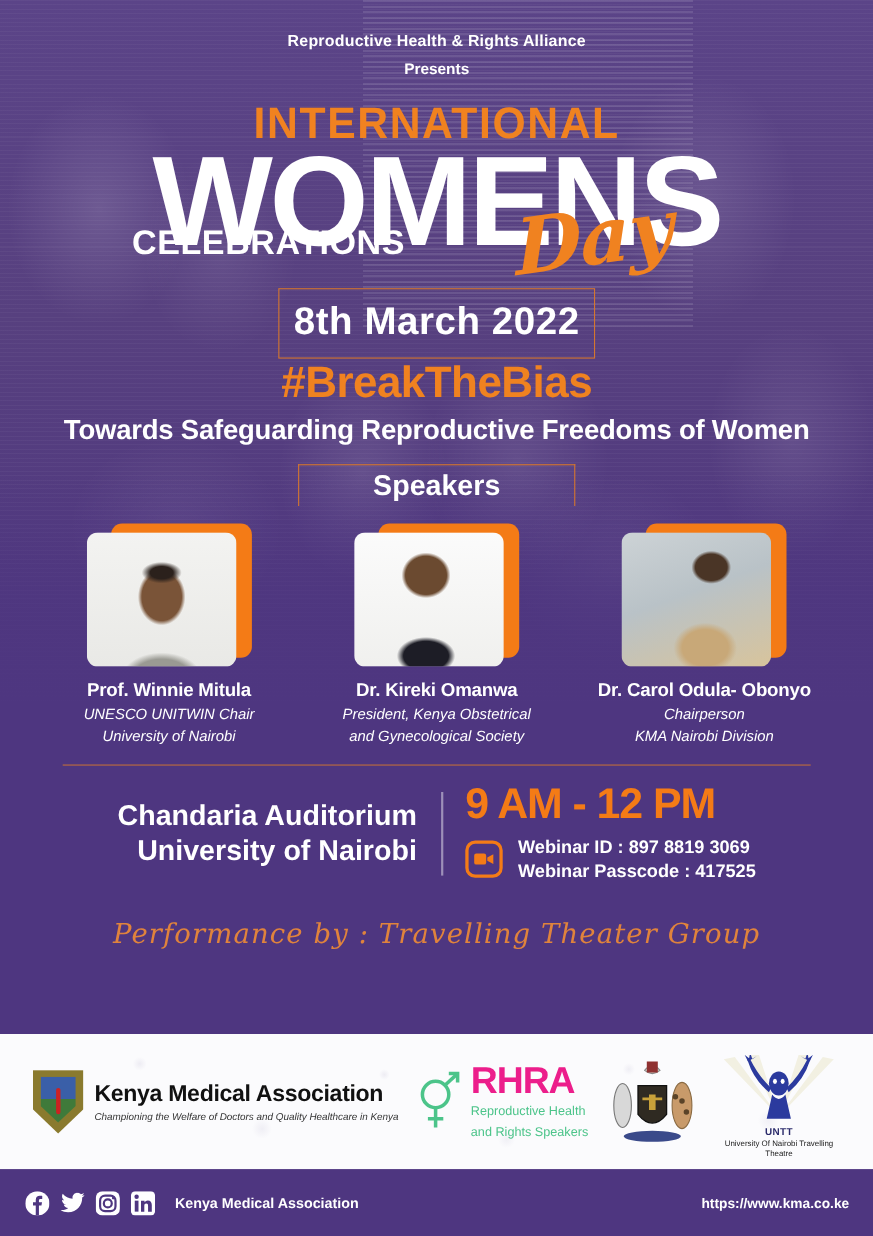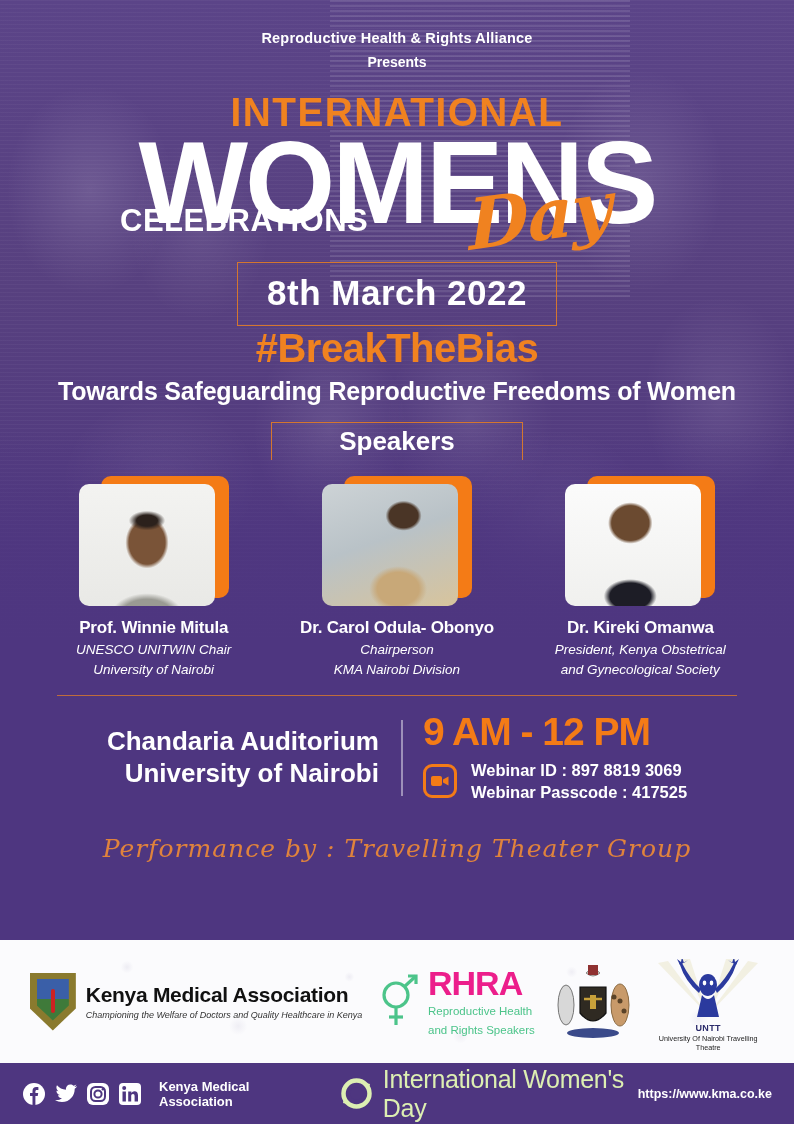--- a/index.html
+++ b/index.html
@@ -73,21 +73,21 @@
     font-style:italic; font-weight:bold;
     transform:rotate(-8deg) skewX(-6deg);
     letter-spacing:-1px;
   }
   .title-celebrations {
     position:absolute; left:120px; top:74px;
     color:#fff; font-weight:bold; font-size:31px; letter-spacing:.5px;
   }
 
   .date-box {
-    width:320px; margin:18px auto 0; border:1.5px solid #D4762F;
+    width:288px; margin:18px auto 0; border:1.5px solid #D4762F;
     text-align:center; padding:10px 0 12px;
   }
   .date-box-text { color:#fff; font-size:35px; font-weight:bold; letter-spacing:.5px; }
 
   .hashtag {
     text-align:center; color:#F08220; font-weight:bold;
     font-size:40px; letter-spacing:-.5px;
   }
   .theme {
     text-align:center; color:#fff; font-weight:bold;
@@ -272,35 +272,35 @@
           <div class="photo p1"></div>
         </div>
         <div class="sp-name">Prof. Winnie Mitula</div>
         <div class="sp-title">UNESCO UNITWIN Chair</div>
         <div class="sp-title">University of Nairobi</div>
       </div>
 
       <div class="speaker">
         <div class="photo-wrap">
           <div class="photo-accent"></div>
+          <div class="photo p2"></div>
+        </div>
+        <div class="sp-name">Dr. Kireki Omanwa</div>
+        <div class="sp-title">President, Kenya Obstetrical</div>
+        <div class="sp-title">and Gynecological Society</div>
+      </div>
+
+      <div class="speaker">
+        <div class="photo-wrap">
+          <div class="photo-accent"></div>
           <div class="photo p3"></div>
         </div>
         <div class="sp-name">Dr. Carol Odula- Obonyo</div>
         <div class="sp-title">Chairperson</div>
         <div class="sp-title">KMA Nairobi Division</div>
-      </div>
-
-      <div class="speaker">
-        <div class="photo-wrap">
-          <div class="photo-accent"></div>
-          <div class="photo p2"></div>
-        </div>
-        <div class="sp-name">Dr. Kireki Omanwa</div>
-        <div class="sp-title">President, Kenya Obstetrical</div>
-        <div class="sp-title">and Gynecological Society</div>
       </div>
 
     </div>
 
     <div class="divider"></div>
 
     <div class="venue-row">
       <div class="venue-left">
         <div class="venue-line">Chandaria Auditorium</div>
         <div class="venue-line">University of Nairobi</div>
@@ -420,28 +420,17 @@
         <svg width="22" height="22" viewBox="0 0 22 22">
             <rect x="0" y="0" width="22" height="22" rx="4" fill="#fff"></rect>
             <rect x="3.5" y="8.5" width="3.4" height="10" fill="#4E3680"></rect>
             <circle cx="5.2" cy="5" r="2" fill="#4E3680"></circle>
             <path d="M9.2 8.5h3.2v1.4a3.5 3.5 0 0 1 3.1-1.6c2.3 0 3.5 1.5 3.5 4.2v6h-3.4v-5.3c0-1.3-.5-2.1-1.6-2.1-1.2 0-1.8.8-1.8 2.1v5.3H9.2Z" fill="#4E3680"></path>
           </svg>
       </span>
     </div>
     <div class="footer-kma">Kenya Medical Association</div>
 
-    <div class="iwd">
-      <span class="iwd-mark">
-        <svg width="33" height="33" viewBox="0 0 33 33">
-          <circle cx="16.5" cy="16.5" r="13" fill="none" stroke="#DDEFB2" stroke-width="4.5"></circle>
-          <circle cx="16.5" cy="16.5" r="6.5" fill="#4E3680"></circle>
-          <path d="M26 6 l4 1 -1 4 Z" fill="#DDEFB2"></path>
-          <path d="M7 27 l-4 -1 1 -4 Z" fill="#DDEFB2"></path>
-        </svg>
-      </span>
-      <span class="iwd-text">International Women's Day</span>
-    </div>
 
     <div class="footer-url">https://www.kma.co.ke</div>
   </div>
 
 </div>
 
 </body></html>

